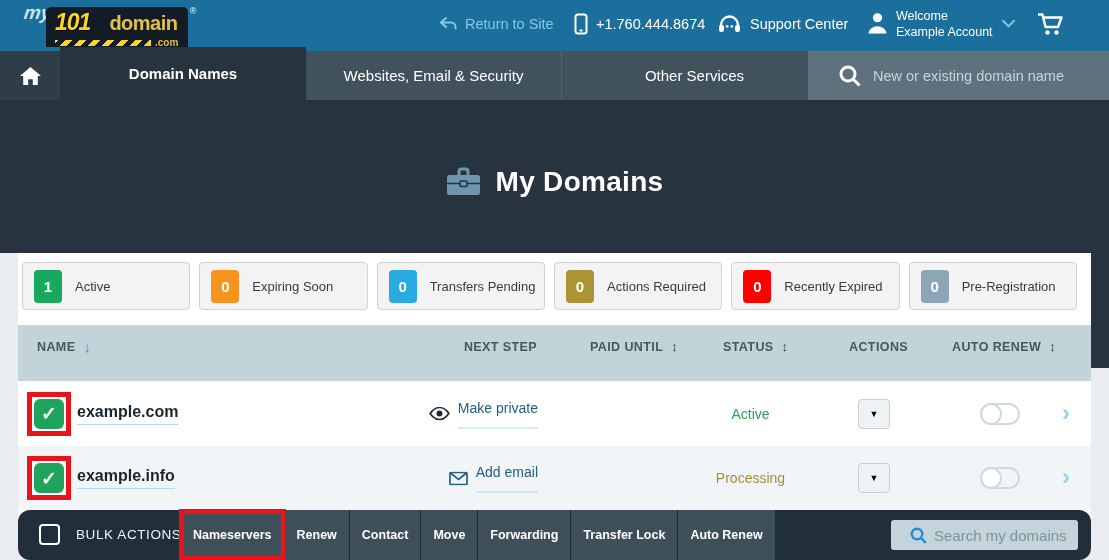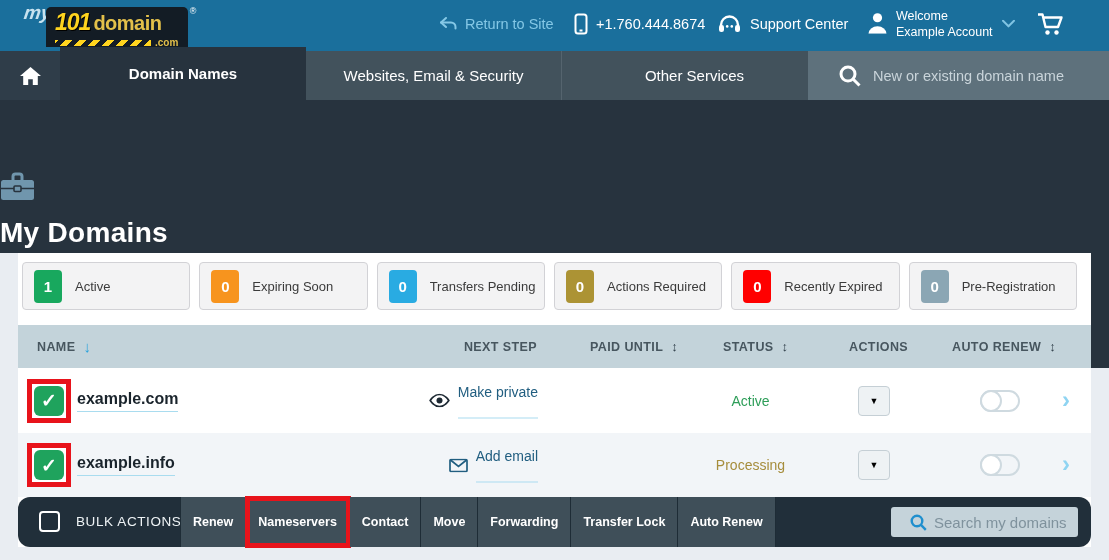--- a/index.html
+++ b/index.html
@@ -15,73 +15,73 @@
   .tb-welcome { left:868px; gap:9px; }
   .tb-welcome .lines { font-size:12.5px; line-height:1.3; }
   .tb-cart { left:1037px; }
 
   
   .logo { position:absolute; left:24px; top:2px; height:44px; width:190px; cursor:pointer; }
   .logo-my { position:absolute; left:0; top:0; font-style:italic; font-weight:900; font-size:19px; color:#c7e2ef; transform:skewX(-8deg); }
   .logo-box { position:absolute; left:22px; top:5px; background:#131c25; border-radius:5px; padding:2px 10px 4px 9px; }
   .logo-row1 { display:flex; align-items:baseline; }
   .logo-101 { font-style:italic; font-weight:900; font-size:23px; color:#ffd41e; text-shadow:1px 1px 0 #000; letter-spacing:-1px; }
-  .logo-domain { font-weight:800; font-size:20px; color:#e3c04a; margin-left:3px; letter-spacing:-0.5px; }
+  .logo-domain { font-weight:800; font-size:20px; color:#e3c04a; margin-left:19px; letter-spacing:-0.5px; }
   .logo-row2 { display:flex; align-items:center; gap:4px; margin-top:1px;justify-content:space-between; }
   .logo-stripes { width:96px; height:6px; background:repeating-linear-gradient(-45deg,#ffd41e 0 5px,#131c25 5px 10px); }
   .logo-tld { font-size:10px; font-weight:700; color:#e3c04a; }
   .logo-reg { position:absolute; right:-8px; top:-1px; font-size:9px; color:#fff; }
 
   
   .navbar { position:relative; height:53px; background:#1a6f9c; }
   .nav-home { position:absolute; left:0; top:4px; width:60px; height:49px; background:#2f3d49; display:flex; align-items:center; justify-content:center; cursor:pointer; }
   .nav-tab { position:absolute; display:flex; align-items:center; justify-content:center; color:#fff; font-size:15px; cursor:pointer; }
   .nav-tab-0 { left:60px; top:0; width:246px; height:53px; background:#27333e; font-weight:700; }
   .nav-tab-1 { left:306px; top:4px; width:255px; height:49px; background:#42525c; }
   .nav-tab-2 { left:561px; top:4px; width:266px; height:49px; background:#42525c; border-left:1px solid #55646e; }
   .nav-search { position:absolute; left:808px; top:4px; right:0; height:49px; background:#5e717c; display:flex; align-items:center; padding-left:31px; gap:12px; }
   .nav-search input { flex:1; background:transparent; border:none; outline:none; font-size:14.5px; color:#e7eef1; font-family:inherit; }
   .nav-search input::placeholder { color:#c9d4da; }
 
   
-  .hero { height:153px; background:#27333e; display:flex; align-items:flex-start; justify-content:center; padding-top:66px; gap:15px;flex-direction:column; }
+  .hero { height:153px; background:#27333e; display:flex; align-items:flex-start; justify-content:center; padding-top:66px; gap:15px; }
   .hero-title { color:#fff; font-size:28px; font-weight:700; letter-spacing:0.3px; }
 
   
   .content { position:relative; height:307px; background:#e9edf2; }
   .right-dark { position:absolute; right:0; top:0; width:18px; height:115px; background:#27333e; }
   .panel { position:relative; margin-left:18px; width:1073px; height:294px; background:#fff; }
 
   
   .cards { height:72px; display:flex; gap:9px; padding:9px 14px 0 4px; }
   .card { flex:1; height:48px; background:#f3f3f4; border:1px solid #d2d2d6; border-radius:4px; display:flex; align-items:center; padding-left:11px; gap:13px; cursor:pointer; }
   .badge { min-width:28px; height:33px; border-radius:4px; color:#fff; font-size:15px; font-weight:700; display:flex; align-items:center; justify-content:center; }
   .card-label { font-size:13px; color:#3b3b3b; }
 
   
-  .thead { position:relative; height:43px; background:#c3d3da; font-size:12.5px; font-weight:600; color:#47565f; letter-spacing:0.4px;text-decoration:underline; }
+  .thead { position:relative; height:56px; background:#c3d3da; font-size:12.5px; font-weight:600; color:#47565f; letter-spacing:0.4px;text-decoration:underline; }
   .th { position:absolute; top:0; height:43px; display:flex; align-items:center; gap:8px; cursor:pointer; white-space:nowrap; }
   .th-name { left:19px; }
   .th-next { right:554px; }
   .th-paid { left:572px; }
   .th-status { left:705px; }
   .th-actions { left:831px; cursor:default; }
   .th-auto { left:934px; }
   .sort-down { color:#2aa3dc; font-size:15px; font-weight:700; }
   .sort-both { color:#2c3b46; font-size:13px; font-weight:700; }
 
   
   .row { position:relative; }
   .row-0 { height:65px; background:#fff; }
   .row-1 { height:64px; background:#f2f5f8; }
   .cb-annot { position:absolute; left:9px; top:50%; transform:translateY(-50%); border:5px solid #e8131b; background:#fff; padding:2px; }
   .cb-green { width:30px; height:30px; background:#1fa35d; border-radius:6px; display:flex; align-items:center; justify-content:center; color:#fff; font-size:19px; font-weight:700; cursor:pointer; }
   .domain { position:absolute; left:59px; top:50%; transform:translateY(-50%); font-size:16px; font-weight:700; color:#1a242c; border-bottom:1px solid #a9dcef; padding-bottom:3px; cursor:pointer; }
   .nextstep { position:absolute; right:553px; top:50%; transform:translateY(-50%); display:flex; align-items:center; gap:8px; cursor:pointer; }
-  .nextstep .link { font-size:14px; color:#215e80; border-bottom:1px solid #a9dcef; padding-bottom:18px; }
+  .nextstep .link { font-size:14px; color:#215e80; border-bottom:1px solid #a9dcef; padding-bottom:12px; }
   .status { position:absolute; left:660px; width:145px; text-align:center; top:50%; transform:translateY(-50%); font-size:14px; }
   .dd { position:absolute; left:840px; top:50%; transform:translateY(-50%); width:32px; height:30px; background:#eef2f4; border:1px solid #c5cfd5; border-radius:4px; display:flex; align-items:center; justify-content:center; font-size:9px; color:#000; cursor:pointer; }
   .toggle { position:absolute; left:962px; top:50%; transform:translateY(-50%); width:40px; height:22px; border:2px solid #cfdae0; border-radius:12px; cursor:pointer; }
   .toggle-knob { position:absolute; left:-2px; top:-2px; width:22px; height:22px; border:2px solid #cfdae0; border-radius:50%; background:#fff; }
   .row-chev { position:absolute; left:1044px; top:50%; transform:translateY(-56%); font-size:24px; font-weight:700; color:#8fd4f2; cursor:pointer; line-height:1; }
 
   
   .bulkbar { position:relative; height:50px; background:#212f3a;border-radius:12px; }
   .bulk-cb { position:absolute; left:21px; top:14px; width:21px; height:21px; border:2px solid #fff; border-radius:4px; cursor:pointer; }
   .bulk-label { position:absolute; left:58px; line-height:50px; font-size:13.5px; color:#eef3f5; letter-spacing:0.6px; }
@@ -324,22 +324,22 @@
         <span class="toggle">
             <span class="toggle-knob"></span>
           </span>
         <span class="row-chev">›</span>
       </div>
 
       <div class="bulkbar">
         <span class="bulk-cb"></span>
         <span class="bulk-label">BULK ACTIONS</span>
         <div class="bulk-btns">
+          <span class="bulk-btn annotated" style="outline-color: rgb(232, 19, 27);">Nameservers</span>
           <span class="bulk-btn">Renew</span>
-          <span class="bulk-btn annotated" style="outline-color: rgb(232, 19, 27);">Nameservers</span>
           <span class="bulk-btn">Contact</span>
           <span class="bulk-btn">Move</span>
           <span class="bulk-btn">Forwarding</span>
           <span class="bulk-btn">Transfer Lock</span>
           <span class="bulk-btn">Auto Renew</span>
         </div>
         <div class="bulk-search">
           <span>
             <svg width="17" height="17" viewBox="0 0 17 17" fill="none" stroke="#1f8fce" stroke-width="2.4">
                 <circle cx="7" cy="7" r="5.3"></circle>

